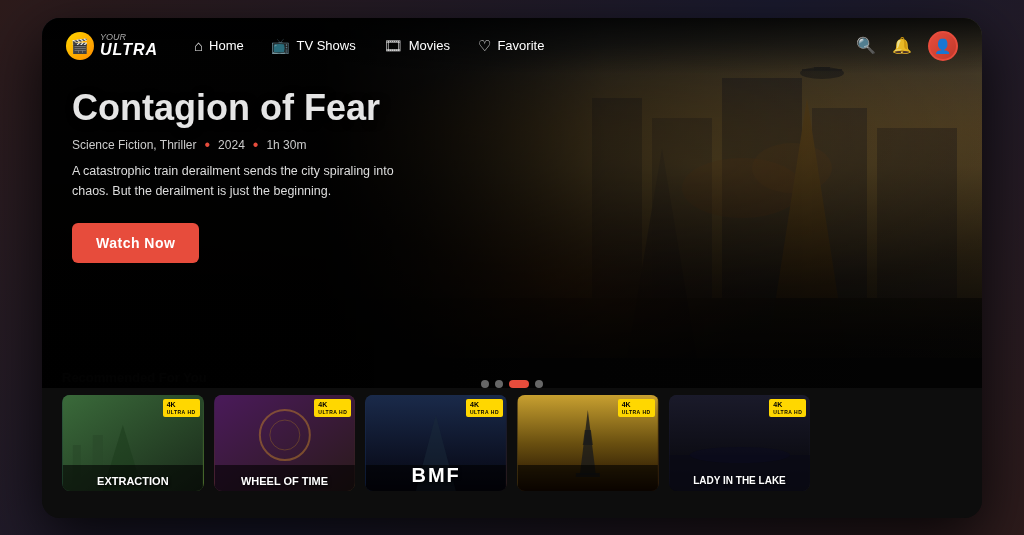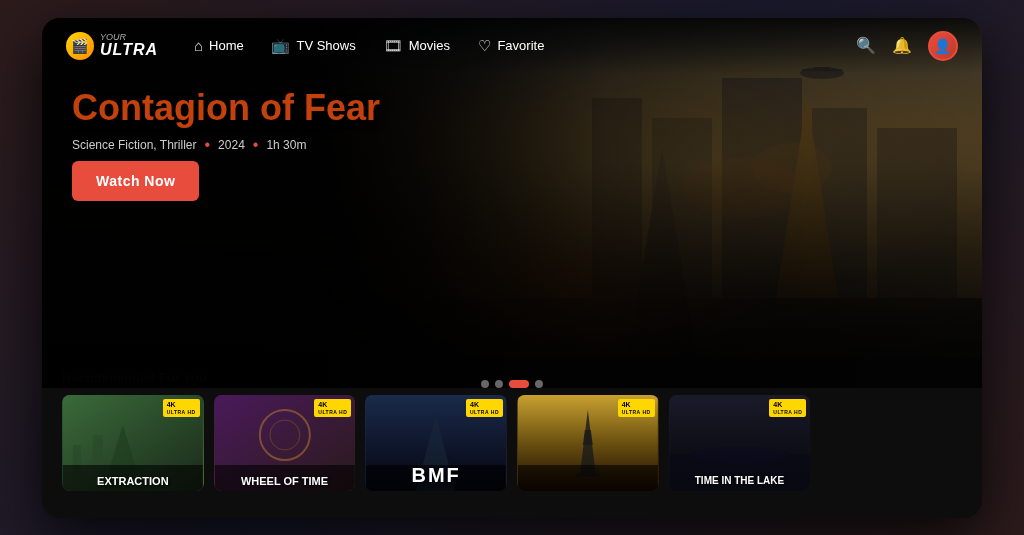--- a/index.html
+++ b/index.html
@@ -159,21 +159,21 @@
       position: absolute;
       left: 30px;
       top: 70px;
       z-index: 5;
       max-width: 420px;
     }
 
     .hero-title {
       font-size: 36px;
       font-weight: 900;
-      color: #c2410c;
+      color: #e5e5e5;
       line-height: 1.1;
       margin-bottom: 10px;
       text-shadow: 2px 2px 8px rgba(0,0,0,0.8);
     }
 
     .hero-meta {
       display: flex;
       align-items: center;
       gap: 8px;
       color: #ccc;
@@ -382,20 +382,21 @@
 
     <div class="hero-content">
       <h1 class="hero-title">Contagion of Fear</h1>
       <div class="hero-meta">
         <span>Science Fiction, Thriller</span>
         <span class="dot">•</span>
         <span>2024</span>
         <span class="dot">•</span>
         <span>1h 30m</span>
       </div>
+      <p class="hero-description">A catastrophic train derailment sends the city spiraling into chaos. But the derailment is just the beginning.</p>
       <button class="watch-now-btn">Watch Now</button>
     </div>
 
     <div class="hero-dots">
       <div class="dot-item"></div>
       <div class="dot-item"></div>
       <div class="dot-item active"></div>
       <div class="dot-item"></div>
     </div>
   </div>
@@ -537,21 +538,21 @@
               <linearGradient id="ladyGrad" x1="0" y1="0" x2="0" y2="1">
                 <stop offset="0%" stop-color="#1a1a2a"></stop>
                 <stop offset="100%" stop-color="#050508"></stop>
               </linearGradient>
             </defs>
             <rect width="140" height="96" fill="url(#ladyGrad)"></rect>
             <rect y="60" width="140" height="36" fill="#0a0a15" opacity="0.8"></rect>
             <ellipse cx="70" cy="60" rx="50" ry="8" fill="#0a0a20" opacity="0.5"></ellipse>
           </svg>
         </div>
-        <span class="rec-card-title" style="font-size:10px;line-height:1.3;">TIME IN THE LAKE</span>
+        <span class="rec-card-title" style="font-size:10px;line-height:1.3;">LADY IN THE LAKE</span>
         <div class="badge-4k">
           <span>4K</span>
           <span class="ultra">ULTRA HD</span>
         </div>
       </div>
 
     </div>
   </div>
 
 </div>

